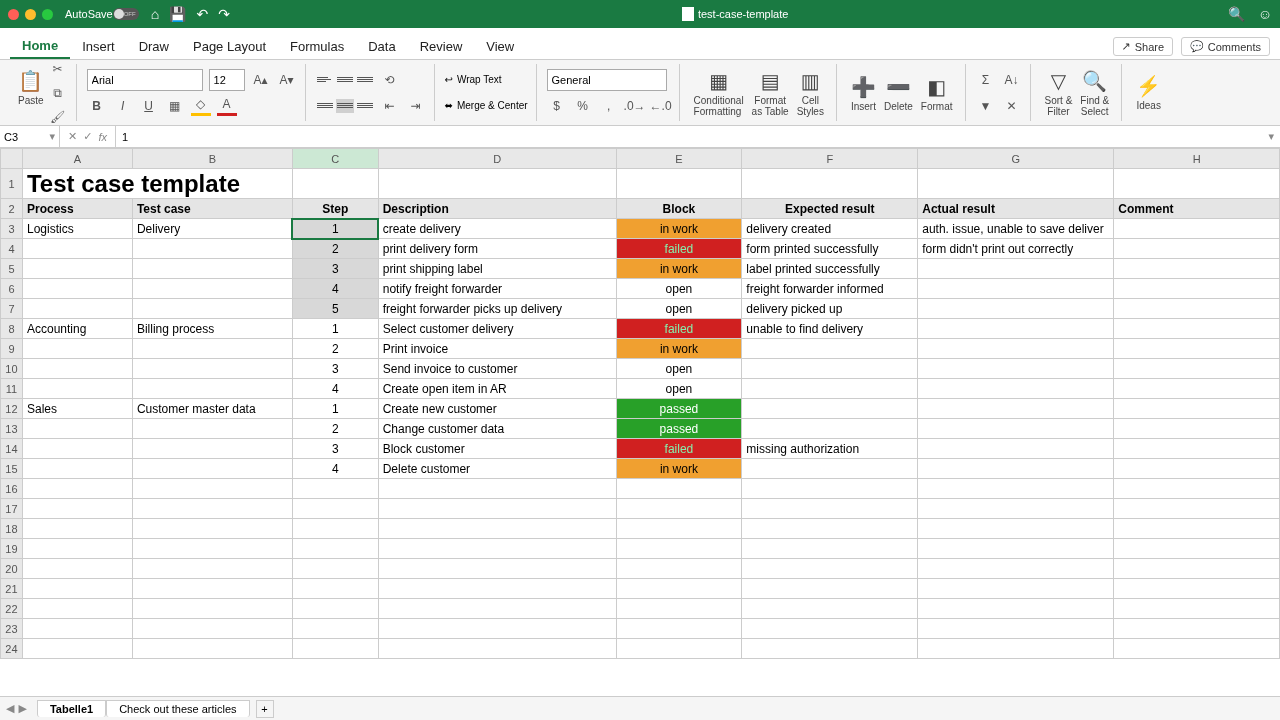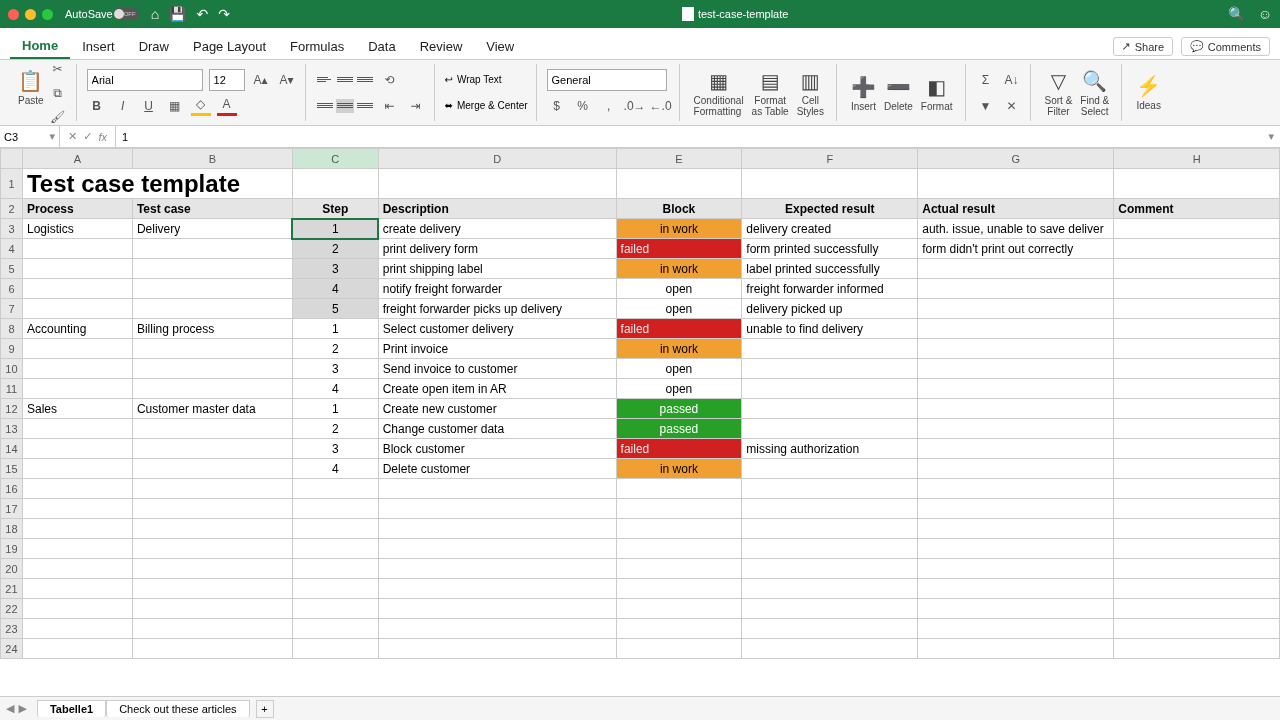--- a/index.html
+++ b/index.html
@@ -45,21 +45,21 @@
 table.sheet { border-collapse:collapse; table-layout:fixed; }
 .sheet th, .sheet td { border:1px solid #ccc; height:20px; font-size:12px; padding:0 4px; overflow:hidden; white-space:nowrap; text-align:left; vertical-align:middle;}
 .sheet th { background:#e8e8e8; font-weight:normal; color:#555; text-align:center; font-size:11px;}
 .sheet th.rowhdr { width:22px; text-align:center;}
 .sheet td.center { text-align:center; }
 .hdr-row td { background:#e5e5e5; font-weight:bold; }
 .title-row td { font-size:24px; font-weight:bold; height:30px; }
 .sel-cell { outline:2px solid #1a7a42; outline-offset:-1px; }
 .sel-range { background:#d8d8d8; }
 td.st-inwork { background:#f0a030; color:#000; text-align:center;}
-td.st-failed { background:#d02020; color:#e5e5e5; text-align:left;}
+td.st-failed { background:#d02020; color:#86efac; text-align:center;}
 td.st-open { text-align:center;}
 td.st-passed { background:#28a028; color:#fff; text-align:center;}
 th.colsel { background:#cce8d4; }
 
 .sheet-tabs { position:absolute; bottom:0; left:0; right:0; height:24px; background:#f5f5f5; border-top:1px solid #ccc; display:flex; align-items:center; font-size:11px; gap:2px; padding:0 6px;}
 .st-nav { display:flex; gap:4px; color:#888; margin-right:8px;}
 .st-tab { background:#fff; border:1px solid #ccc; border-bottom:none; padding:2px 12px; border-radius:0 0 3px 3px;}
 .st-tab.active { font-weight:bold; }
 .st-add { width:18px; height:18px; border:1px solid #ccc; display:flex; align-items:center; justify-content:center; margin-left:4px;}
 

